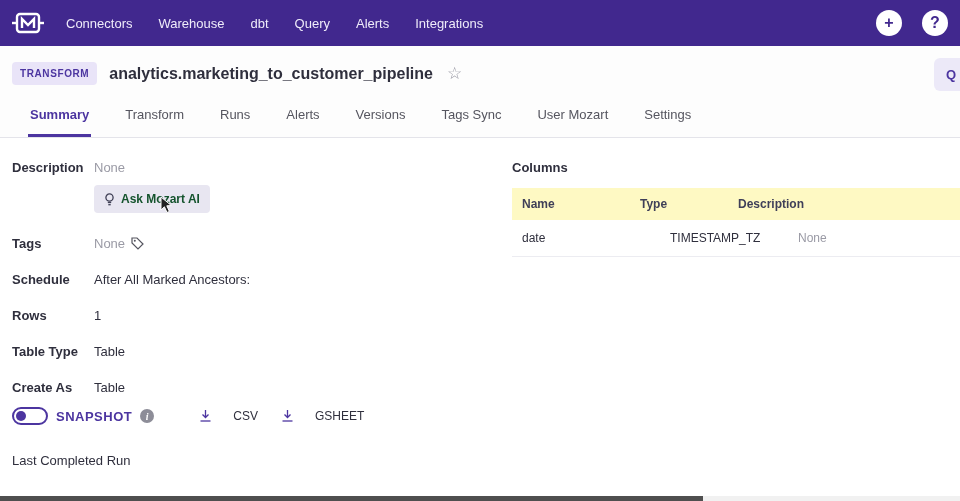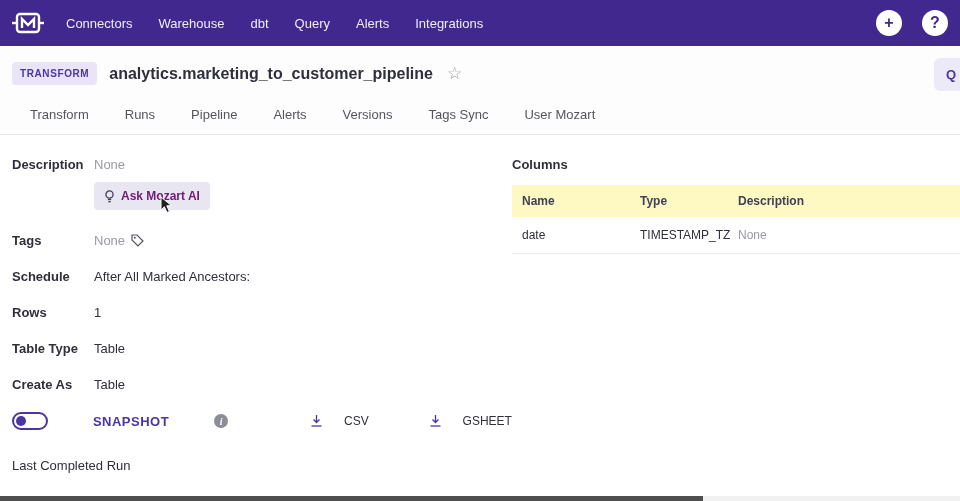--- a/index.html
+++ b/index.html
@@ -56,27 +56,27 @@
 
   .detail-row { display:flex; align-items:center; margin-bottom:21px; font-size:13px; }
   .detail-label { width:82px; font-weight:bold; color:#2f2f3d; flex-shrink:0; }
   .detail-value { color:#2f2f3d; }
   .muted { color:#9a9aa5; }
 
   .ask-ai-row { margin:0 0 23px 82px; position:relative; }
   .ask-ai-btn {
     display:inline-flex; align-items:center; gap:6px;
     background:#e8e6f1; border:none; border-radius:4px;
-    padding:7px 10px; font-size:12px; font-weight:bold; color:#701a75;
+    padding:7px 10px; font-size:12px; font-weight:bold; color:#14532d;
     font-family:"Liberation Sans", sans-serif; cursor:pointer;
   }
 
   .tag-icon { margin-left:6px; color:#55555f; display:inline-flex; }
 
-  .snapshot-row { display:flex; align-items:center; margin:20px 0 0;justify-content:space-between; }
+  .snapshot-row { display:flex; align-items:center; margin:12px 0 0; }
   .toggle {
     width:36px; height:18px; border:2px solid #4c35a0; border-radius:10px;
     position:relative; background:#ffffff; cursor:pointer; flex-shrink:0;
   }
   .toggle .knob {
     position:absolute; left:2px; top:2px; width:10px; height:10px;
     border-radius:50%; background:#4c35a0;
   }
   .snapshot-label { font-size:13px; font-weight:bold; letter-spacing:.5px; color:#4c35a0; margin-left:8px; }
   .info-icon {
@@ -93,21 +93,21 @@
   
   .columns-title { font-size:13px; font-weight:bold; color:#2f2f3d; margin:0 0 13px; }
   .col-table { width:100%; }
   .col-table .thead {
     display:grid; grid-template-columns:118px 98px 1fr;
     background:#fef9c3; font-size:12px; font-weight:bold; color:#3f3f58;
   }
   .col-table .thead > div { padding:9px 10px; }
   .col-table .trow {
     display:grid; grid-template-columns:118px 98px 1fr;
-    font-size:12px; color:#2f2f3d; border-bottom:1px solid #ececf1;
+    font-size:12px; color:#2f2f3d; border-bottom:1px solid #ececf1;gap:30px;
   }
   .col-table .trow > div { padding:11px 10px; }
 
   
   .hscroll-track { position:absolute; left:0; bottom:0; width:100%; height:5px; background:#f1f1f1; }
   .hscroll-thumb { position:absolute; left:0; bottom:0; width:703px; height:5px; background:#4f4f4f; }
 
   
   .mouse-cursor { position:absolute; left:160px; top:196px; pointer-events:none; }
 
@@ -140,27 +140,28 @@
 </div>
 
 <div class="page-header">
   <span class="badge">TRANSFORM</span>
   <span class="page-title">analytics.marketing_to_customer_pipeline</span>
   <span class="star">☆</span>
   <span class="query-cut">Q</span>
 </div>
 
 <div class="tabs">
+  <span class="tab active">Summary</span>
   <span class="tab">Transform</span>
   <span class="tab">Runs</span>
-  <span class="tab">Pipeline</span>
   <span class="tab">Alerts</span>
   <span class="tab">Versions</span>
   <span class="tab">Tags Sync</span>
   <span class="tab">User Mozart</span>
+  <span class="tab">Settings</span>
 </div>
 
 <div class="content">
 
   <div class="left-col">
 
     <div class="detail-row" style="margin-bottom:10px;">
       <span class="detail-label">Description</span>
       <span class="detail-value muted">None</span>
     </div>

